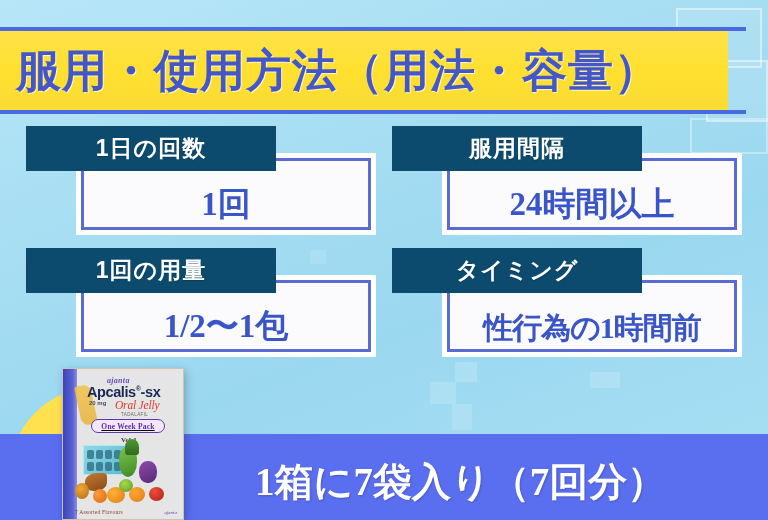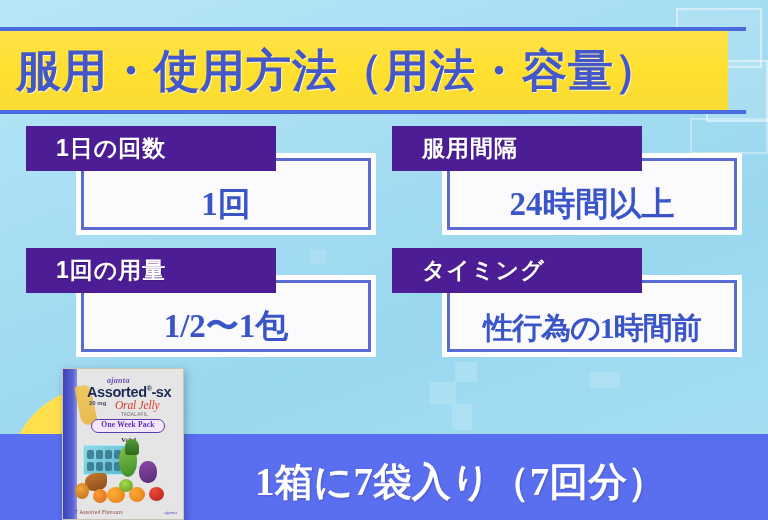--- a/index.html
+++ b/index.html
@@ -85,22 +85,22 @@
     font-weight:700;
     font-size:33px;
     color:#3a55c8;
     white-space:nowrap;
     letter-spacing:0px;
   }
   .card-value.tight{ font-size:30px; letter-spacing:-1px;}
   .card-badge{
     position:absolute; left:0; top:0; height:45px;
     min-width:250px;
-    background:#4c1d95;
-    display:flex; align-items:center; 
+    background:#0c4a6e;
+    display:flex; align-items:center; justify-content:center;
     padding:0 30px;
     z-index:3;
   }
   .card-badge-label{
     font-family:"Liberation Sans", sans-serif;
     font-weight:700;
     font-size:23px;
     color:#ffffff;
     letter-spacing:1px;
     white-space:nowrap;
@@ -181,21 +181,21 @@
     position:absolute; left:58px; top:43px;
     font-family:"Liberation Sans", sans-serif;
     font-size:4.5px; color:#666; letter-spacing:.4px;
   }
   .pb-pack{
     position:absolute; left:28px; top:50px;
     width:74px; height:14px;
     border:1px solid #5a3ab0;
     border-radius:8px;
     background:#f4e7fb;
-    display:flex; justify-content:center;
+    display:flex; align-items:center; justify-content:center;text-decoration:underline;
   }
   .pb-pack span{
     font-family:"Liberation Serif", serif;
     font-weight:700; font-size:7.5px; color:#5a2ab0;
     letter-spacing:.2px;
   }
   .pb-vol{
     position:absolute; left:58px; top:67px;
     font-family:"Liberation Serif", serif;
     font-weight:700; font-size:7px; color:#333;
@@ -289,21 +289,21 @@
   <div id="bottom-text">1箱に7袋入り（7回分）</div>
 </div>
 
 <div id="product-box">
   <div class="pb-face">
     <div class="pb-spine"></div>
     <div class="pb-wheat"></div>
 
     <div class="pb-brand">ajanta</div>
 
-    <div class="pb-name"><span>Assorted</span><sup>®</sup><span>-sx</span></div>
+    <div class="pb-name"><span>Apcalis</span><sup>®</sup><span>-sx</span></div>
 
     <div class="pb-mg">20 mg</div>
     <div class="pb-jelly">Oral Jelly</div>
     <div class="pb-tadalafil">TADALAFIL</div>
 
     <div class="pb-pack">
       <span>One Week Pack</span>
     </div>
     <div class="pb-vol">Vol-1</div>
 

